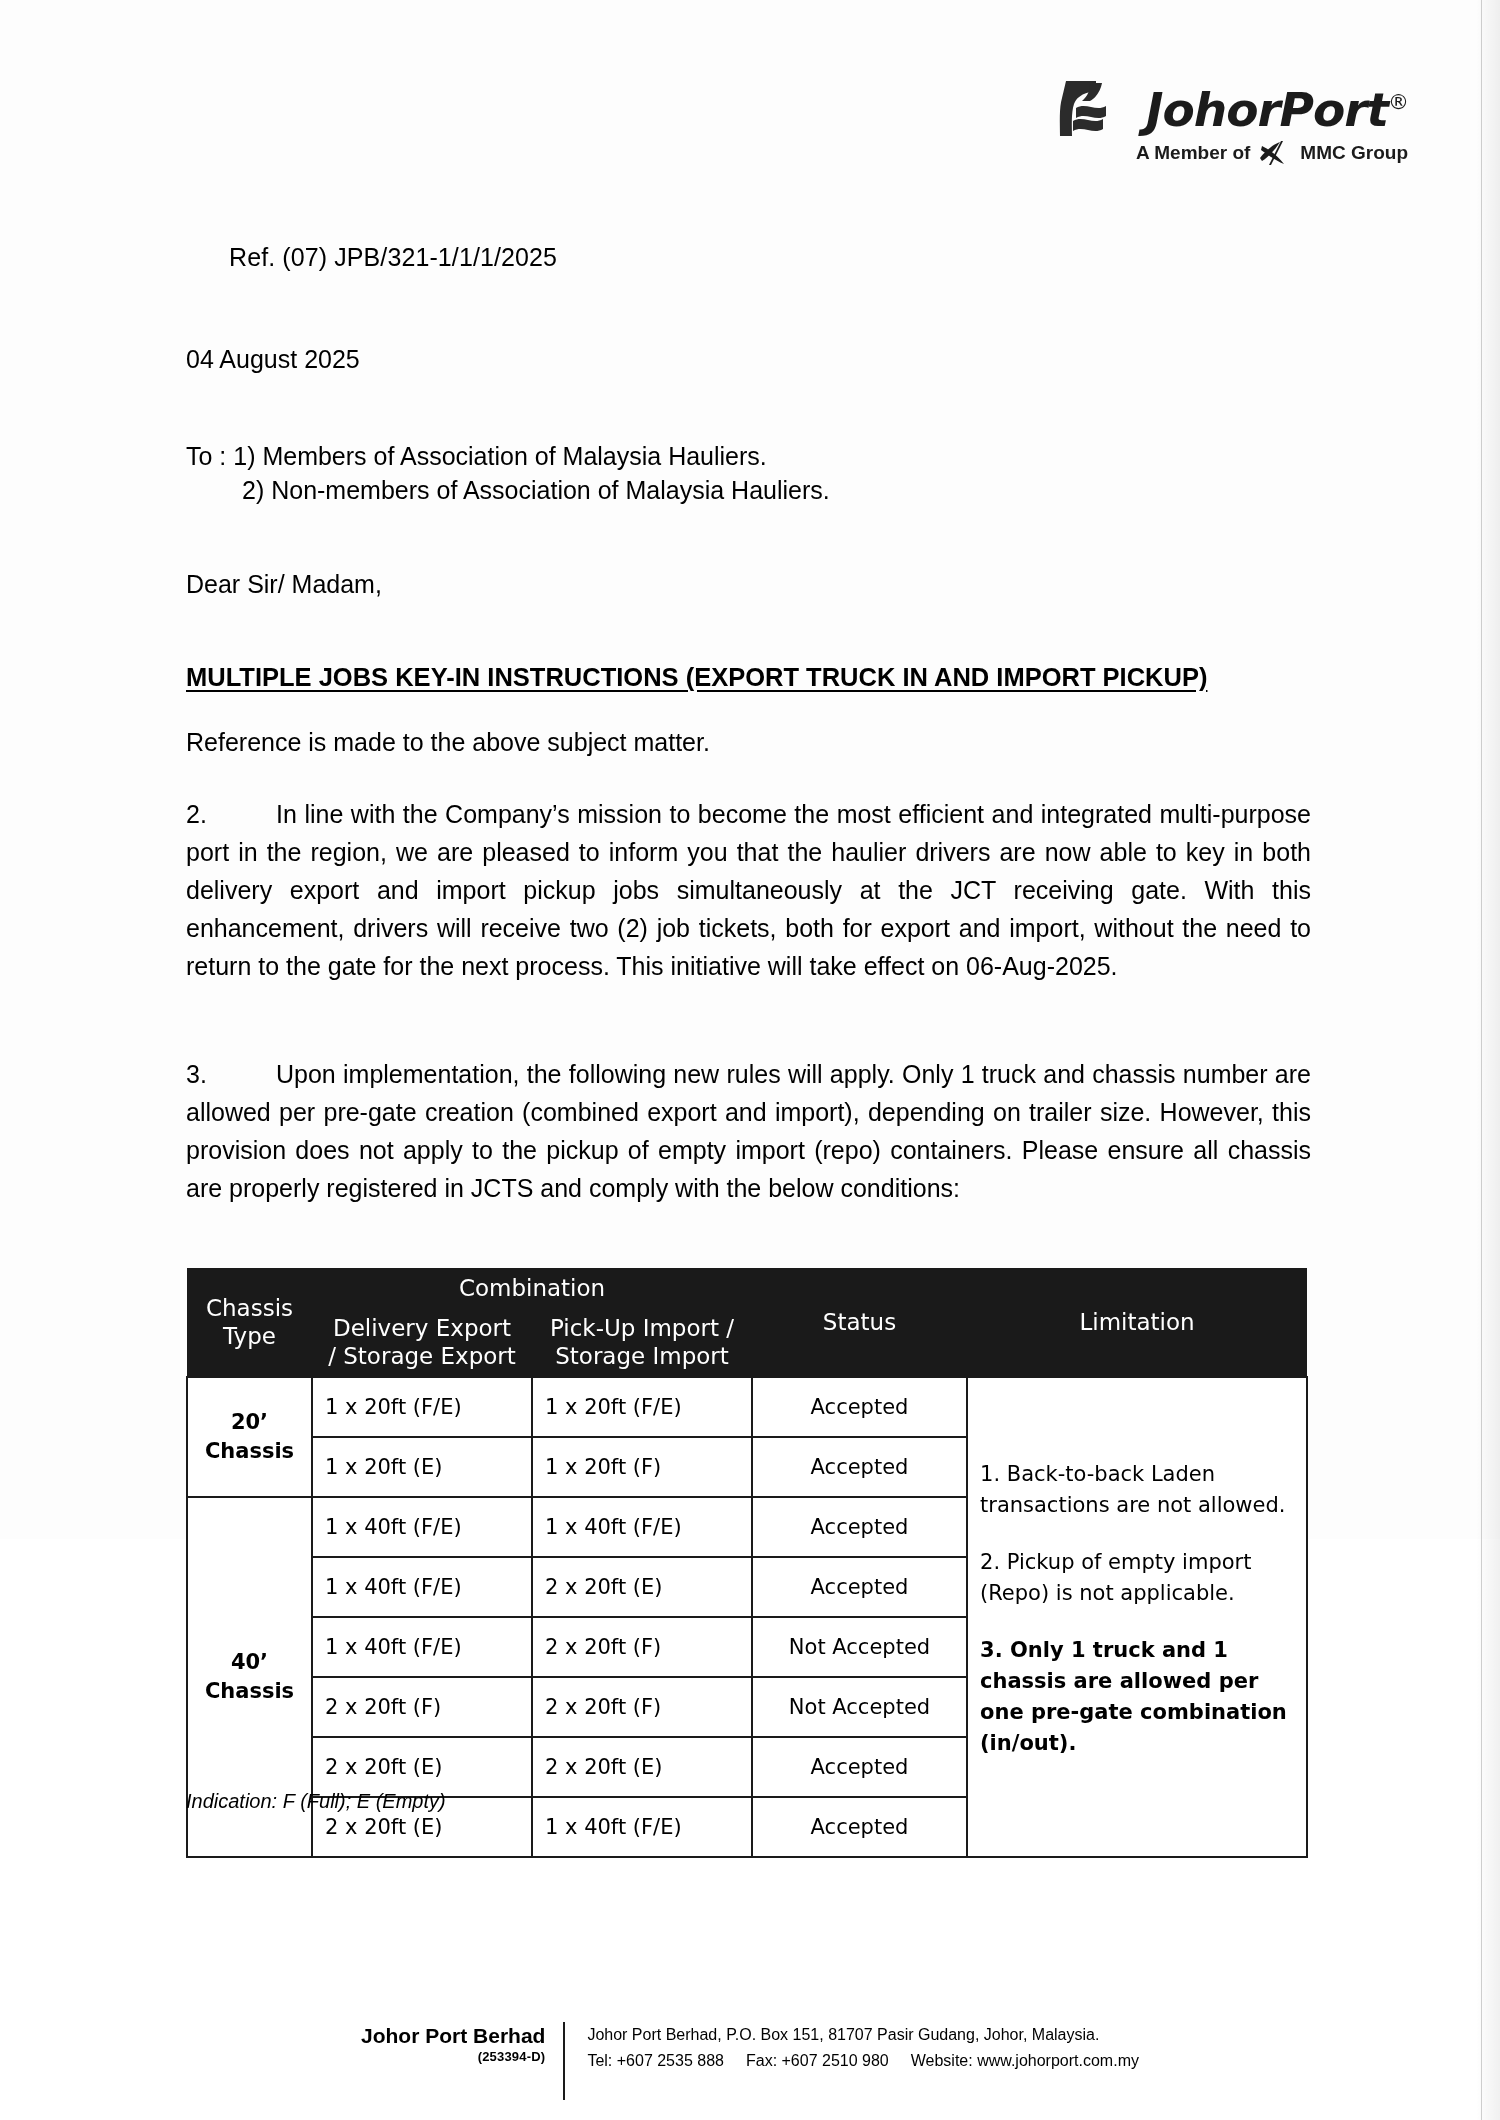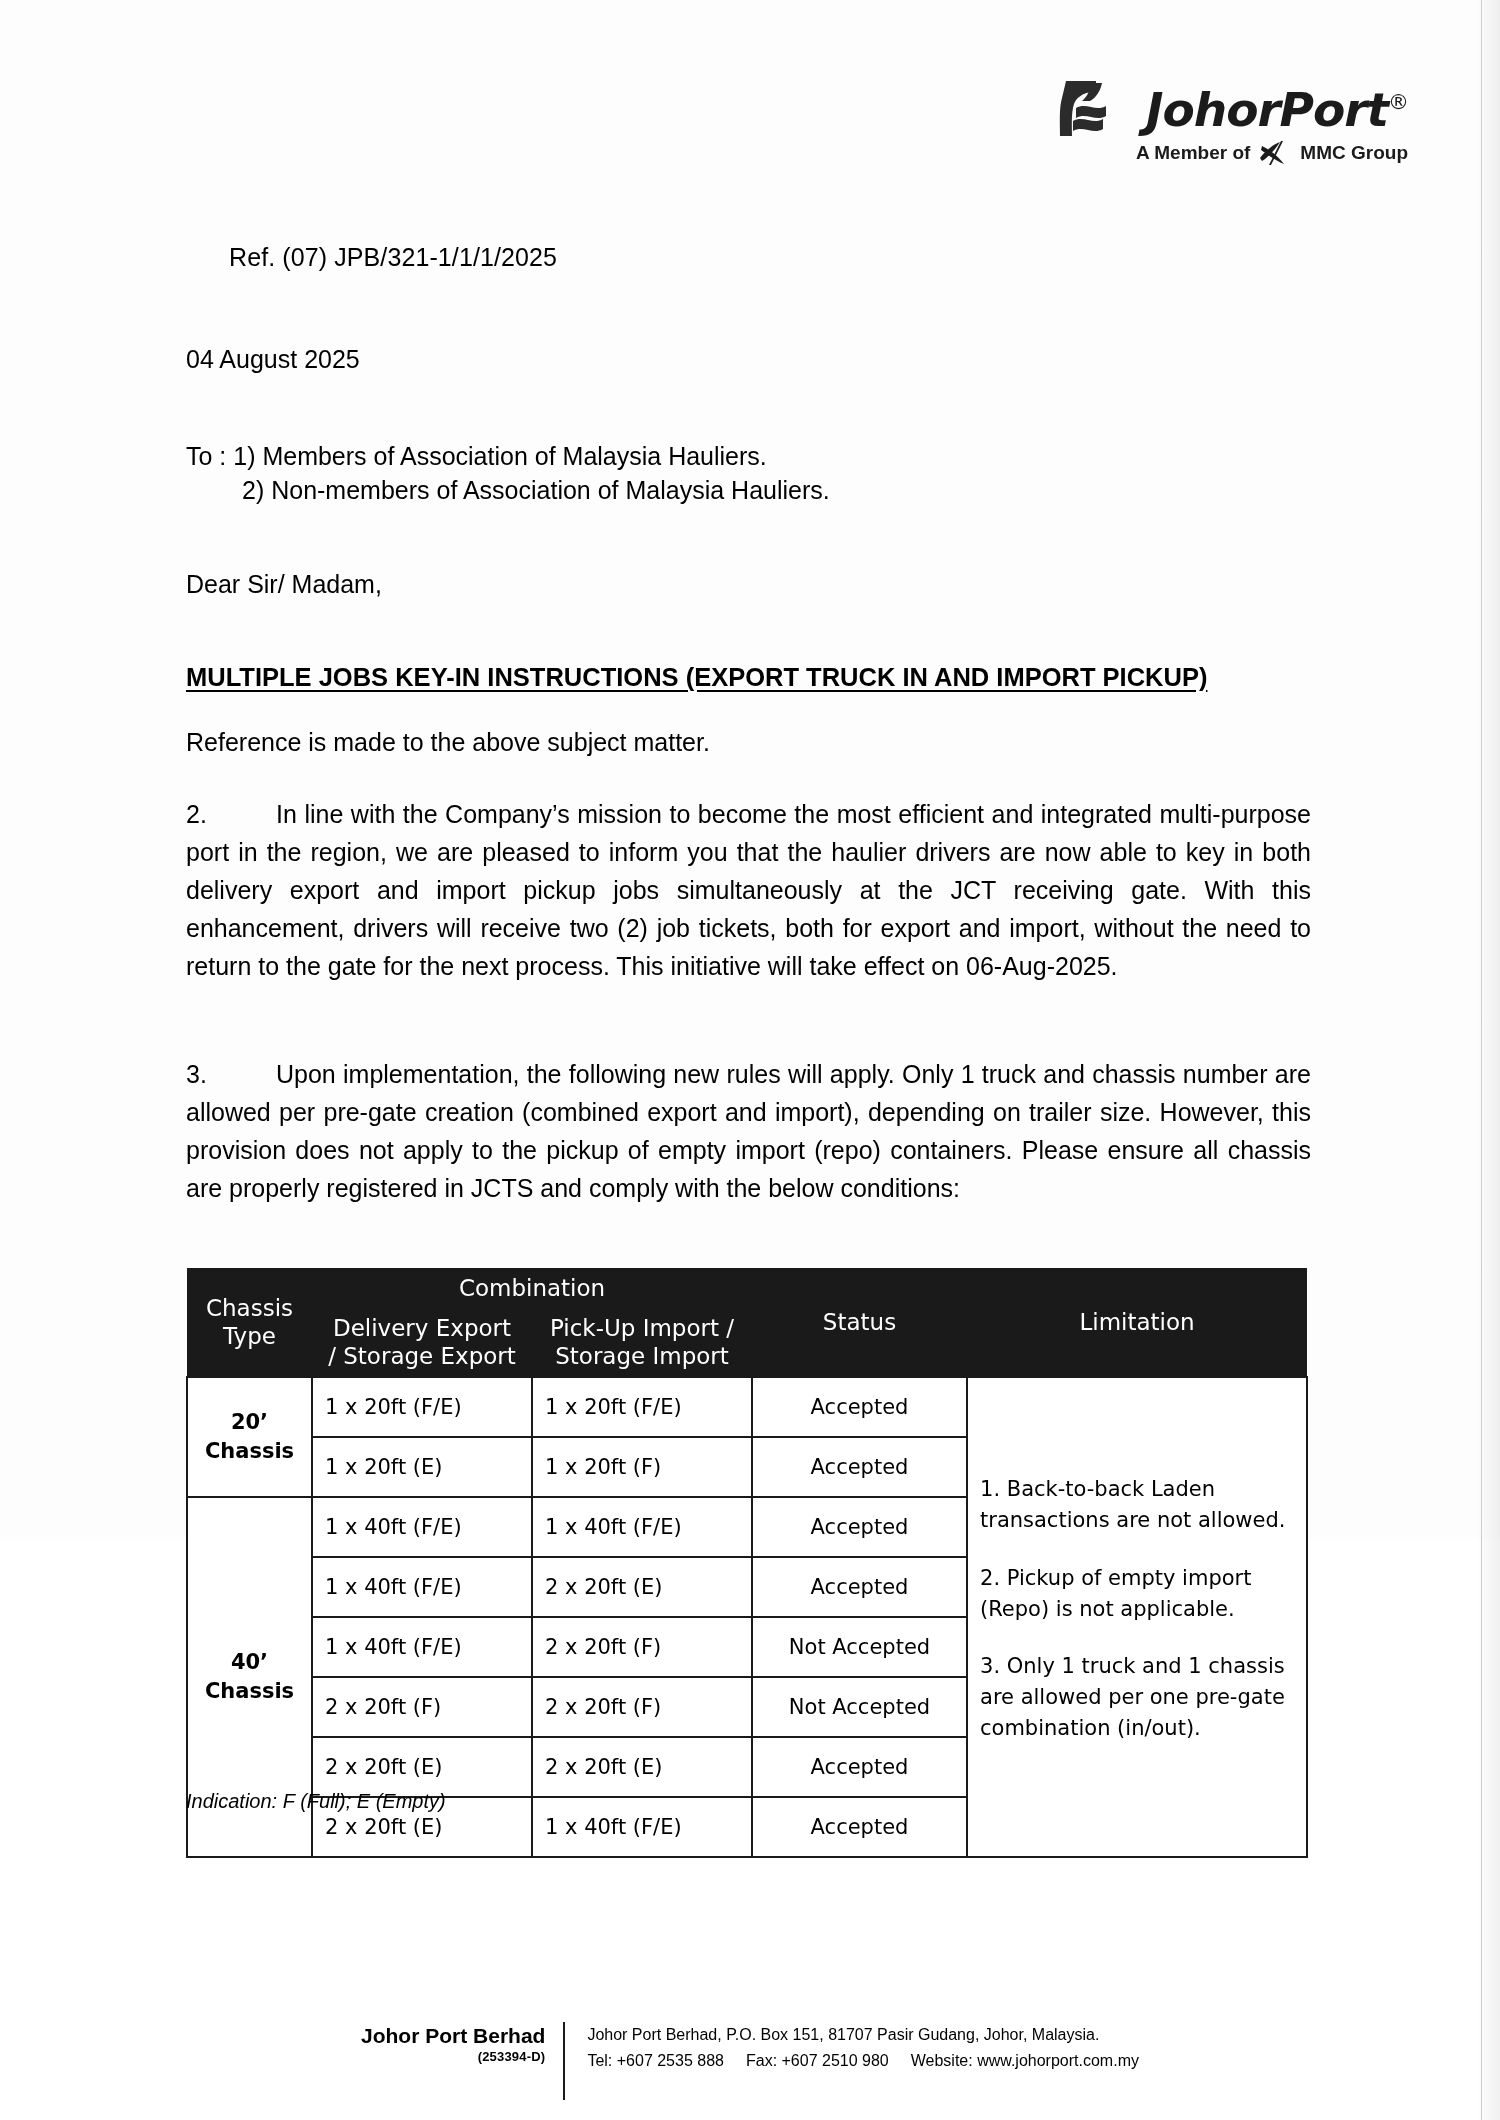--- a/index.html
+++ b/index.html
@@ -221,21 +221,21 @@
     text-align: center;
   }
   td.cell-limit {
     vertical-align: top;
     text-align: left;
     font-size: 23.5px;
     line-height: 1.48;
     padding-top: 12px;
   }
   td.cell-limit p { margin: 0 0 26px 0; }
-  td.cell-limit p:last-child { margin-bottom: 16px; }
+  td.cell-limit p:last-child { margin-bottom: 16px; font-weight: bold; }
 
   .indication {
     position: absolute;
     left: 186px;
     top: 1790px;
     font-size: 20px;
     font-style: italic;
   }
 
   

